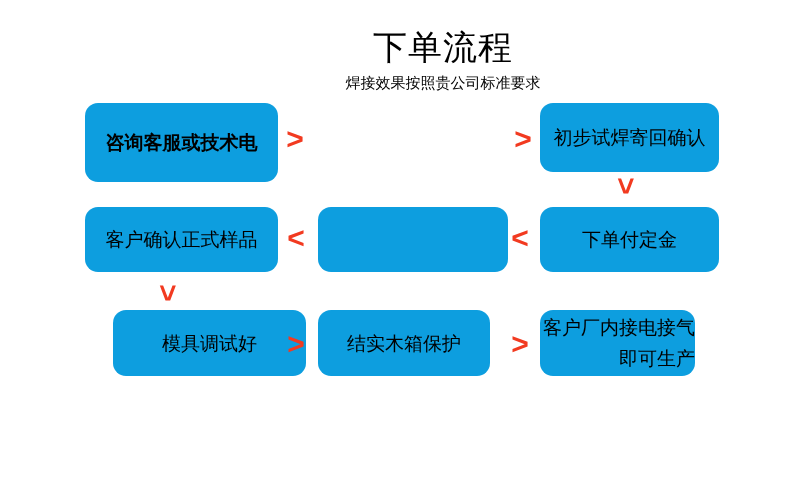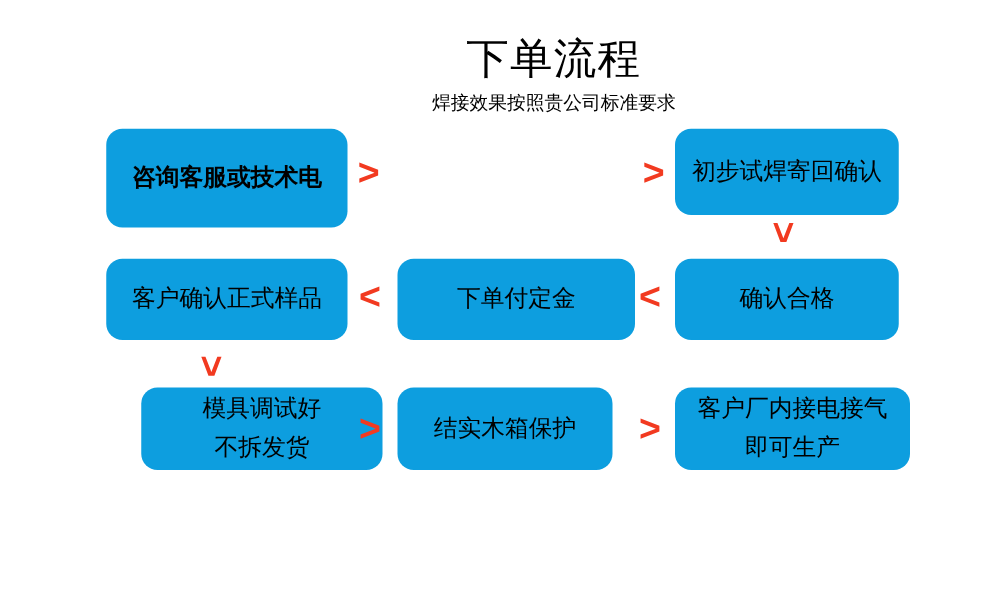--- a/index.html
+++ b/index.html
@@ -88,48 +88,46 @@
 
   <div class="arrow" style="left:508px; top:124px;">&gt;</div>
 
   <div class="box" style="left:540px; top:103px; width:179px; height:69px;">
     <div class="line">初步试焊寄回确认</div>
   </div>
 
   <div class="arrow arrow-down" style="left:611px; top:171px;">&gt;</div>
 
   <div class="box" style="left:540px; top:207px; width:179px; height:65px;">
-    <div class="line">确认合格</div>
+    <div class="line">下单付定金</div>
   </div>
 
   <div class="arrow" style="left:505px; top:223px;">&lt;</div>
 
   <div class="box" style="left:318px; top:207px; width:190px; height:65px;">
-    <div class="line">下单付定金</div>
   </div>
 
   <div class="arrow" style="left:281px; top:223px;">&lt;</div>
 
   <div class="box" style="left:85px; top:207px; width:193px; height:65px;gap:28px;">
     <div class="line">客户确认正式样品</div>
   </div>
 
   <div class="arrow arrow-down" style="left:153px; top:278px;">&gt;</div>
 
   <div class="box" style="left:85px; top:310px; width:193px; height:66px;margin-left:28px;">
     <div class="line">模具调试好</div>
-    <div class="line">不拆发货</div>
   </div>
 
   <div class="arrow" style="left:281px; top:329px;">&gt;</div>
 
   <div class="box" style="left:318px; top:310px; width:172px; height:66px;">
     <div class="line">结实木箱保护</div>
   </div>
 
   <div class="arrow" style="left:505px; top:329px;">&gt;</div>
 
-  <div class="box" style="left:540px; top:310px; width:188px; height:66px;">
+  <div class="box" style="left:540px; top:310px; width:155px; height:66px;align-items:flex-end;">
     <div class="line">客户厂内接电接气</div>
     <div class="line">即可生产</div>
   </div>
 
 </div>
 
 </body></html>

